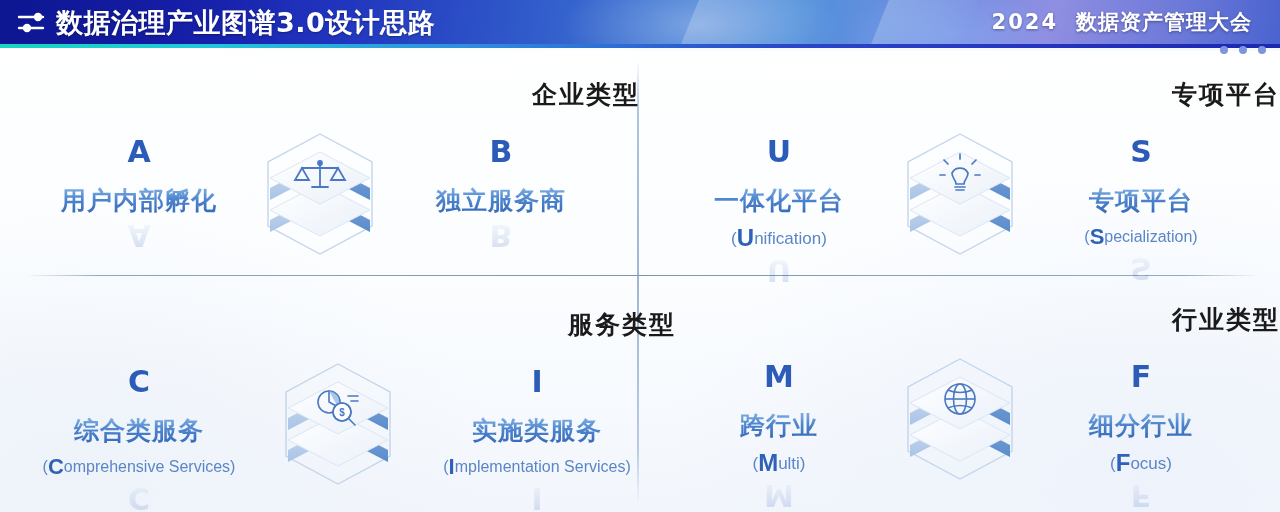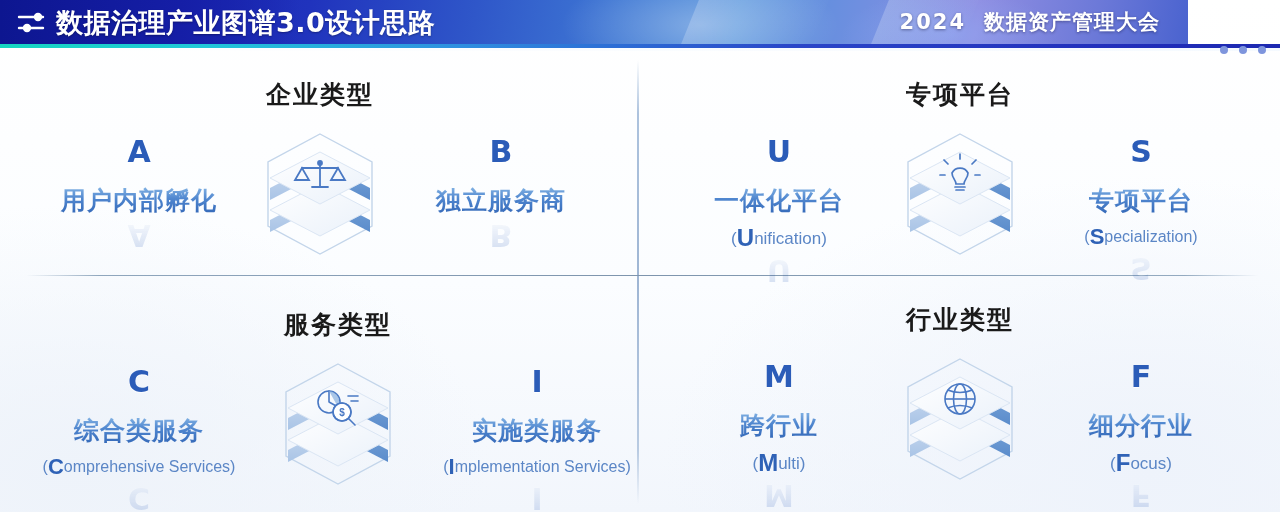--- a/index.html
+++ b/index.html
@@ -9,21 +9,21 @@
     background:#ffffff;
   }
   .slide{position:relative;width:1280px;height:512px;overflow:hidden;
     background:
       radial-gradient(ellipse 700px 420px at 1150px 470px, #eef3fb 0%, rgba(238,243,251,0) 70%),
       radial-gradient(ellipse 600px 380px at 70px 470px, #eef3fa 0%, rgba(238,243,250,0) 70%),
       linear-gradient(180deg,#ffffff 0%,#fbfdff 55%,#f2f6fc 100%);
   }
 
   
-  .header{position:absolute;left:0;top:0;width:1188px;height:44px;overflow:hidden;
+  .header{position:absolute;left:0;top:0;width:1280px;height:44px;overflow:hidden;
     background:linear-gradient(100deg,#141ea0 0%,#1b28b4 14%,#2033bd 26%,#2f57c9 40%,#3f78d4 52%,#4f8fdb 62%,#6f8fe0 72%,#8f8ee2 82%,#6c79d8 92%,#4a63cf 100%);
   }
   .hdr-glow1{position:absolute;left:560px;top:-30px;width:280px;height:110px;
     background:radial-gradient(ellipse at center,rgba(255,255,255,.30) 0%,rgba(255,255,255,0) 70%);}
   .hdr-glow2{position:absolute;left:840px;top:-10px;width:220px;height:90px;
     background:radial-gradient(ellipse at center,rgba(150,190,255,.35) 0%,rgba(150,190,255,0) 70%);}
   .hdr-streak{position:absolute;top:0;height:44px;width:130px;
     background:linear-gradient(100deg,rgba(255,255,255,.22),rgba(255,255,255,0));
     transform:skewX(-22deg);}
   .hdr-dark{position:absolute;left:0;top:0;width:300px;height:44px;
@@ -52,21 +52,21 @@
   .grid{position:absolute;left:0;top:52px;width:1280px;height:460px;}
   .v-div{position:absolute;left:637px;top:8px;width:2px;height:444px;
     background:linear-gradient(180deg,rgba(173,195,222,0) 0%,#adc3de 12%,#9fb6d4 50%,#b9cbe2 88%,rgba(185,203,226,0) 100%);}
   .h-div{position:absolute;left:26px;top:223px;width:1232px;height:1px;
     background:linear-gradient(90deg,rgba(140,165,190,0) 0%,#8fa6bd 6%,#7e95ad 50%,#93aac0 94%,rgba(147,170,192,0) 100%);}
 
   .quad{position:absolute;width:640px;height:230px;}
   .q-tl{left:0;top:0;}   .q-tr{left:640px;top:0;}
   .q-bl{left:0;top:230px;padding-left:36px;} .q-br{left:640px;top:225px;}
 
-  .q-title{position:absolute;left:0;right:0;top:26px;text-align:center;
+  .q-title{position:absolute;left:0;right:0;top:26px;text-align:right;
     font-size:25px;font-weight:bold;color:#1a1a1a;letter-spacing:2px;
     font-family:"DejaVu Sans","Liberation Sans",sans-serif;}
 
   
   .hexwrap{position:absolute;top:76px;left:50%;transform:translateX(-50%);
     width:132px;height:132px;}
   .hexwrap svg{display:block;width:132px;height:132px;}
 
   
   .tblock{position:absolute;top:84px;width:270px;text-align:center;}

